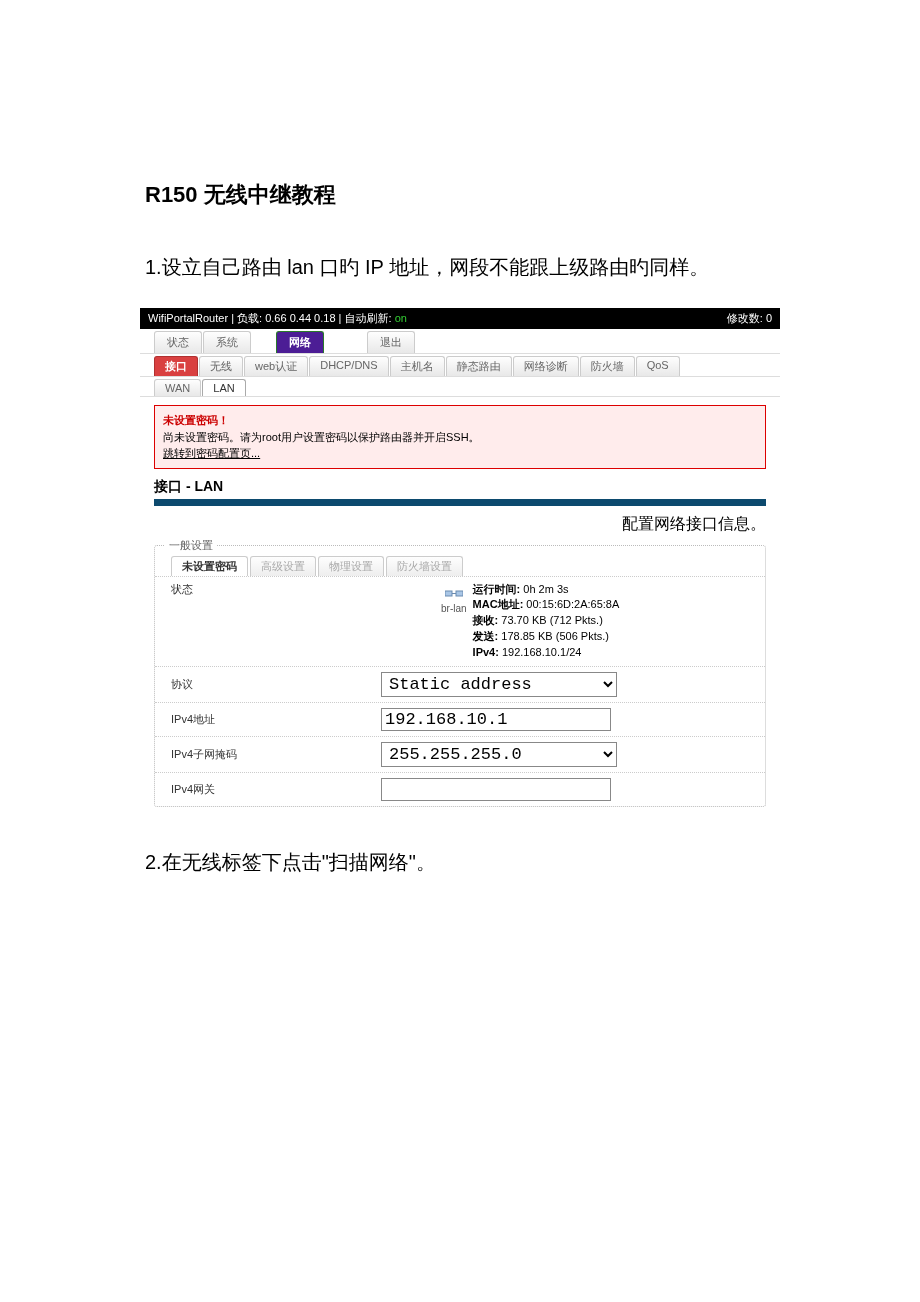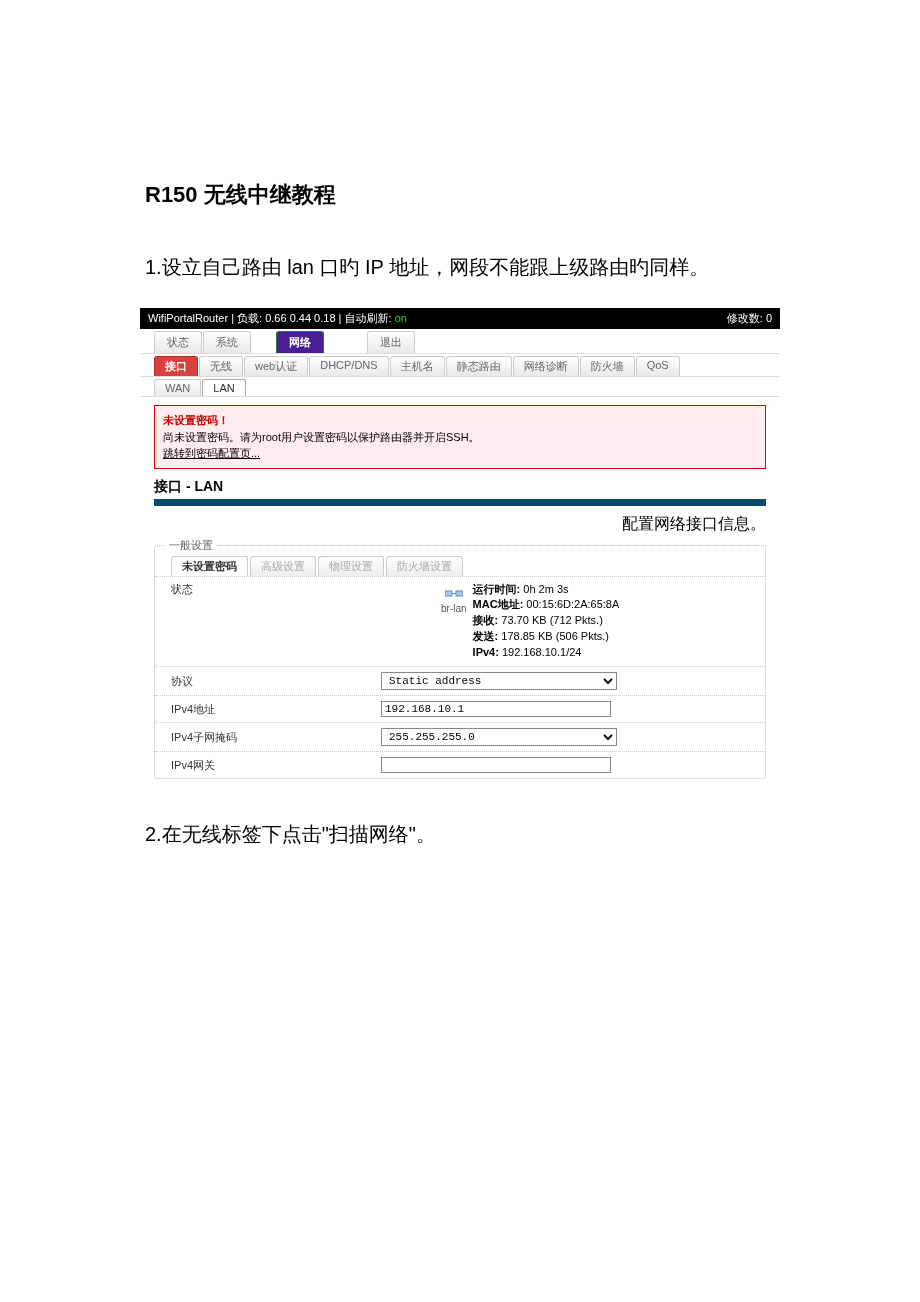--- a/index.html
+++ b/index.html
@@ -182,21 +182,21 @@
     flex-direction: column;
     align-items: center;
     font-size: 10px;
     color: #555;
     padding-top: 6px;
   }
   .status-icon-col svg { display:block; }
   .status-text { }
   .status-text b { font-weight: bold; }
   select.ctl, input.ctl {
-    font-size: 11px;
+    font-size: 17px;
     font-family: "Courier New", monospace;
     padding: 1px 3px;
     width: 230px;
     border: 1px solid #888;
     background: #fff;
   }
   select.ctl { width: 236px; }
 </style>
 </head>
 <body>

